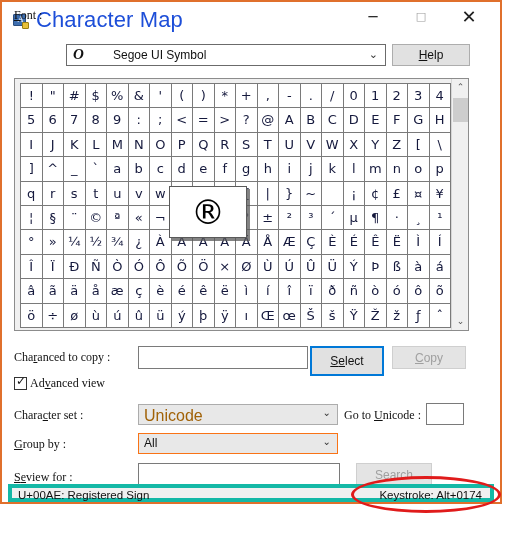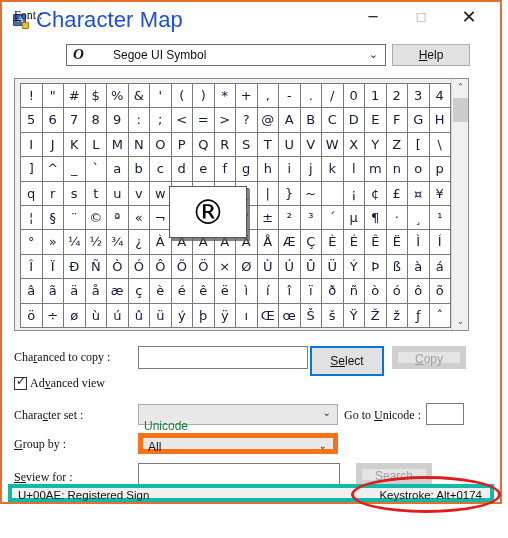--- a/index.html
+++ b/index.html
@@ -176,21 +176,21 @@
 
   
   .lbl { position: absolute; font-size: 12px; color: #111; font-family: Liberation Serif, serif; }
   .lbl u { text-decoration: underline; }
   .txtbox {
     position: absolute; background: #ffffff;
     border: 1px solid #7a7a7a;
   }
   .btn {
     position: absolute; background: #E1E1E1;
-    border: 6px solid #a21caf; font-size: 12px; color: #111;
+    border: 1px solid #a21caf; font-size: 12px; color: #111;
     cursor: default; font-family: "Liberation Sans", sans-serif;
     padding: 0;
   }
   .btn u { text-decoration: underline; }
   .btn.disabled { color: #A0A0A0; background: #E4E4E4; border-color: #CFCFCF; }
   .btn.focused { border: 2px solid #0078D7; }
 
   #chars-label { left: 12px; top: 350px; }
   #chars-input { left: 136px; top: 346px; width: 170px; height: 23px; }
   #select-btn { left: 308px; top: 346px; width: 74px; height: 30px; }
@@ -207,31 +207,31 @@
     font-family: "DejaVu Sans", sans-serif;
   }
   #adv-label { left: 28px; top: 376px; }
 
   #charset-label { left: 12px; top: 408px; }
   #charset-combo {
     position: absolute; left: 136px; top: 404px;
     width: 200px; height: 21px;
     background: #E8E8E8; border: 1px solid #ACACAC;
   }
-  #charset-combo .val { position: absolute; left: 5px; top: 2px; font-size: 12px; color: #15803d; margin-top: 12px; }
+  #charset-combo .val { position: absolute; left: 5px; top: 2px; font-size: 16px; color: #a16207; }
   #charset-combo .chev { position: absolute; right: 6px; top: 2px; font-size: 10px; color: #333; font-family: "DejaVu Sans", sans-serif; }
 
   #goto-label { left: 342px; top: 408px; }
   #goto-input { left: 424px; top: 403px; width: 38px; height: 22px; }
 
   #groupby-label { left: 12px; top: 437px; }
   #groupby-combo {
     position: absolute; left: 136px; top: 433px;
     width: 200px; height: 21px;
-    background: #E8E8E8; border: 5px solid #f97316;
+    background: #E8E8E8; border: 1px solid #f97316;
   }
   #groupby-combo .val { position: absolute; left: 5px; top: 2px; font-size: 12px; color: #111; }
   #groupby-combo .chev { position: absolute; right: 6px; top: 2px; font-size: 10px; color: #333; font-family: "DejaVu Sans", sans-serif; }
 
   #search-label { left: 12px; top: 470px; }
   #search-input { left: 136px; top: 463px; width: 202px; height: 23px; }
   #search-btn { left: 354px; top: 463px; width: 76px; height: 23px; }
 
   #statusbar {
     position: absolute; left: 6px; top: 484px;

